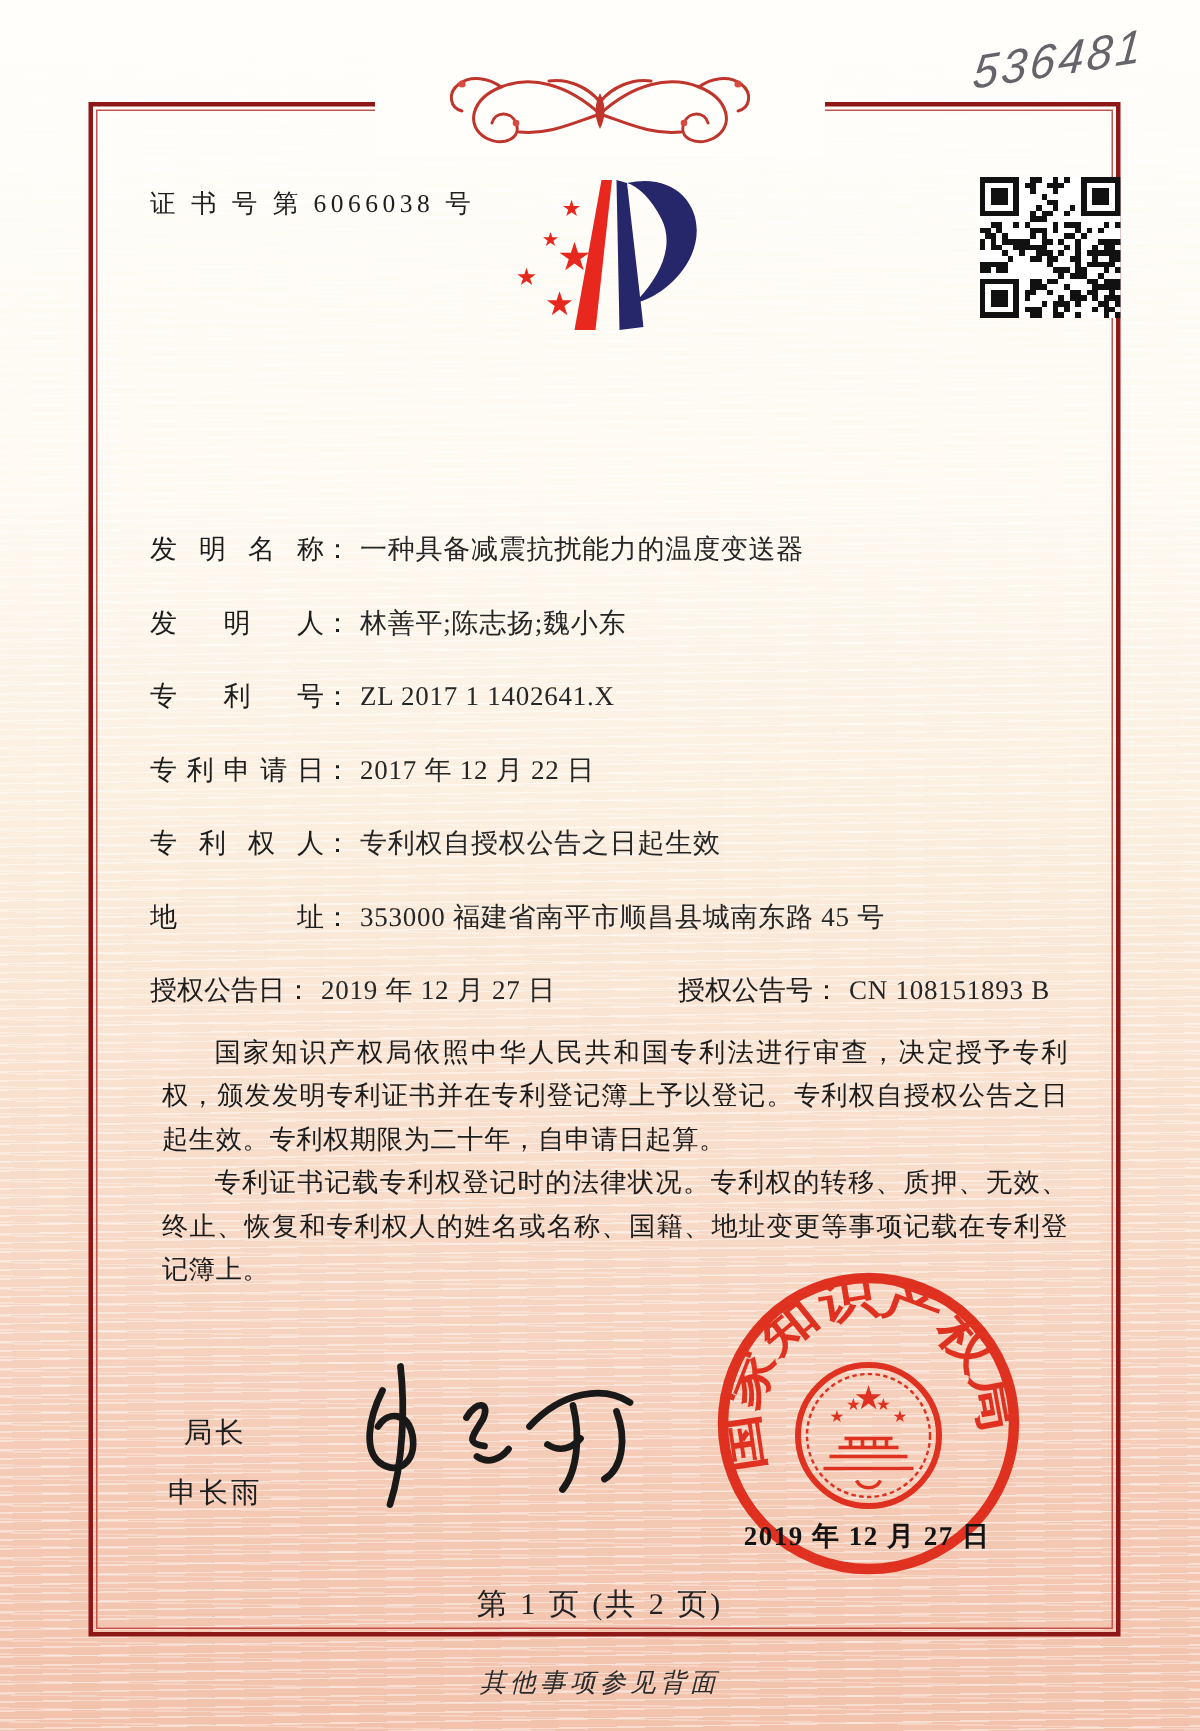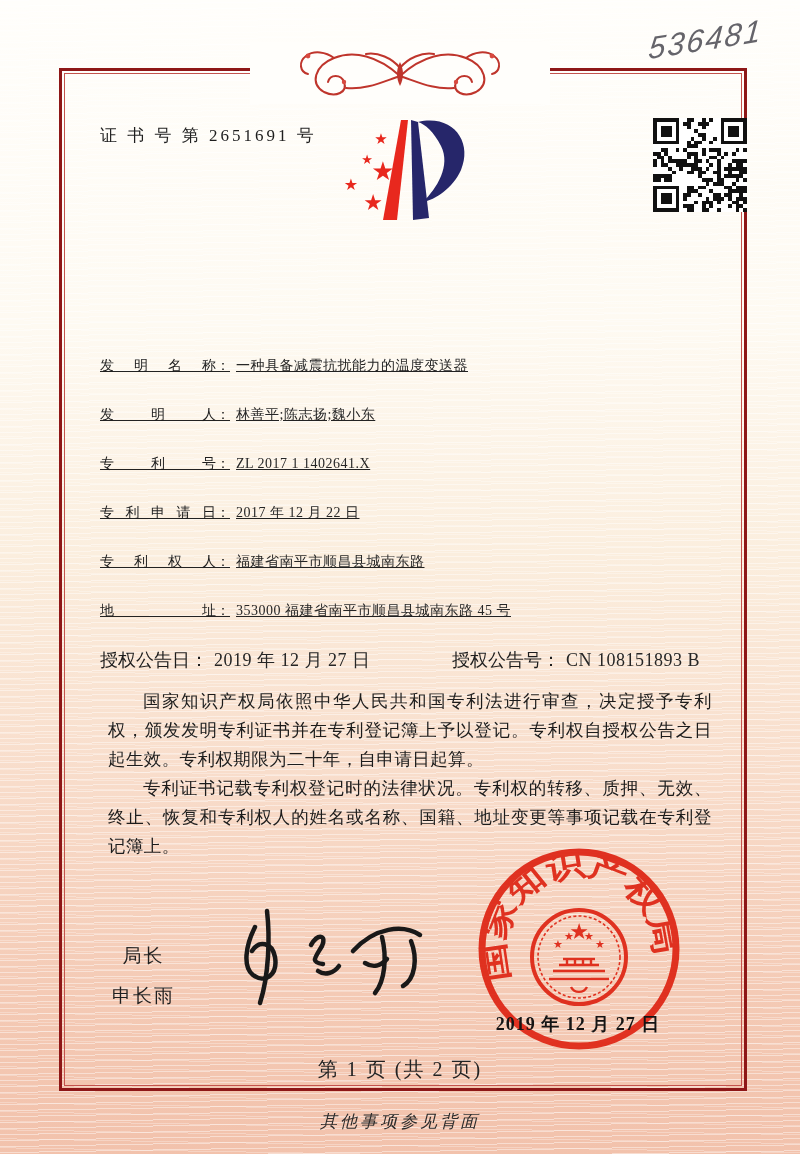--- a/index.html
+++ b/index.html
@@ -40,21 +40,21 @@
   .cert-no{
     position:absolute;left:100px;top:124px;font-size:17px;letter-spacing:3px;color:#1e1e1e;z-index:2;
   }
   .logo{position:absolute;left:325px;top:108px;z-index:2;}
   .qr{position:absolute;left:653px;top:118px;width:94px;height:94px;z-index:2;}
   .title{
     position:absolute;left:0;top:246px;width:100%;text-align:center;z-index:2;
     font-size:44px;font-weight:bold;color:#161616;letter-spacing:30px;text-indent:30px;
   }
   .fields{position:absolute;left:100px;top:352px;width:610px;z-index:2;}
-  .field-row{display:flex;align-items:baseline;margin-bottom:21px;line-height:28px;font-size:14px;text-decoration:underline;}
+  .field-row{display:flex;align-items:baseline;margin-bottom:21px;line-height:28px;font-size:18px;}
   .flabel{
     display:inline-block;width:116px;text-align:justify;text-align-last:justify;
     color:#1d1d1d;flex:none;
   }
   .fcolon{flex:none;color:#1d1d1d;}
   .fvalue{margin-left:6px;color:#262626;letter-spacing:.5px;}
   .grant-row{display:flex;font-size:18px;line-height:28px;margin-top:1px;}
   .grant-first{width:352px;flex:none;display:flex;align-items:flex-start;}
   .grant-second{display:flex;align-items:baseline;}
   .glabel{color:#1d1d1d;flex:none;}
@@ -104,21 +104,21 @@
     <g fill="#d8493f">
       <circle cx="58" cy="14" r="2.4"></circle>
         <circle cx="242" cy="14" r="2.4"></circle>
       <circle cx="94" cy="40" r="2.2"></circle>
         <circle cx="206" cy="40" r="2.2"></circle>
     </g>
   </svg>
 
   <div class="handwritten">536481</div>
 
-  <div class="cert-no">证 书 号 第 2651691 号</div>
+  <div class="cert-no">证 书 号 第 6066038 号</div>
 
   <svg class="logo" width="150" height="124" viewBox="0 0 150 124">
     <g fill="#e8281e" font-family="'DejaVu Sans',sans-serif" text-anchor="middle">
       <text x="56" y="36" font-size="15">★</text>
       <text x="42" y="56" font-size="13">★</text>
       <text x="58" y="72" font-size="26">★</text>
       <text x="26" y="82" font-size="16">★</text>
       <text x="48" y="102" font-size="22">★</text>
     </g>
     <polygon points="76,12 83,12 72,112 58,112" fill="#e8281e"></polygon>
@@ -349,21 +349,21 @@
       <span class="fvalue">ZL 2017 1 1402641.X</span>
     </div>
     <div class="field-row">
       <span class="flabel">专利申请日</span>
         <span class="fcolon">：</span>
       <span class="fvalue">2017 年 12 月 22 日</span>
     </div>
     <div class="field-row">
       <span class="flabel">专利权人</span>
         <span class="fcolon">：</span>
-      <span class="fvalue">福建省南平市顺昌县城南东路</span>
+      <span class="fvalue">专利权自授权公告之日起生效</span>
     </div>
     <div class="field-row">
       <span class="flabel">地址</span>
         <span class="fcolon">：</span>
       <span class="fvalue">353000 福建省南平市顺昌县城南东路 45 号</span>
     </div>
     <div class="grant-row">
       <span class="grant-first">
         <span class="glabel">授权公告日</span>
           <span class="fcolon">：</span>

